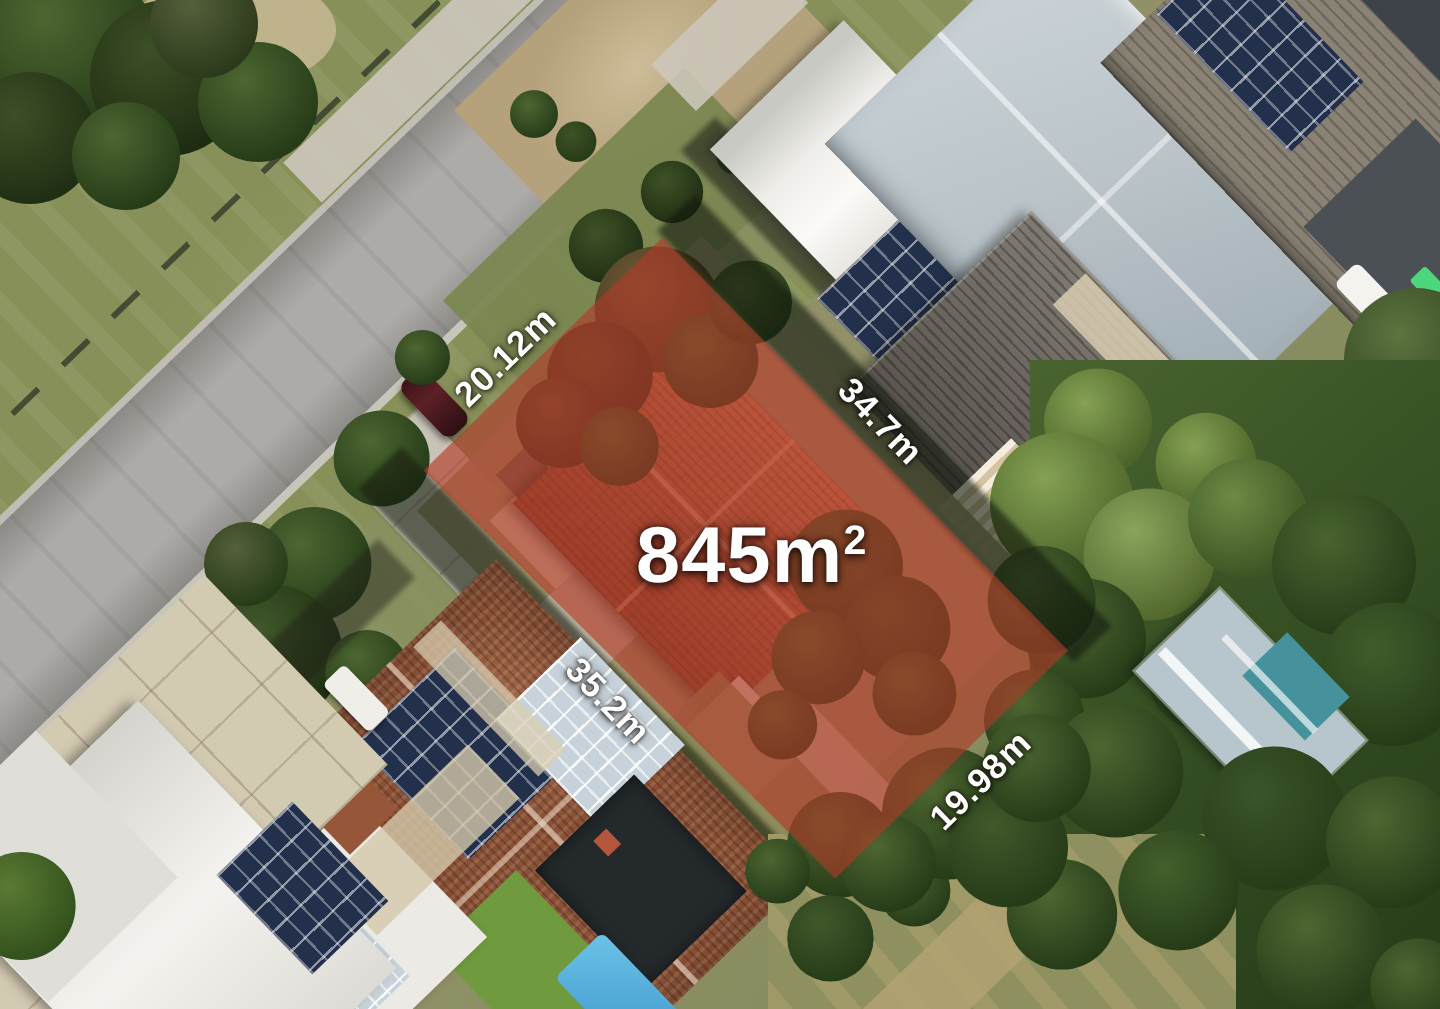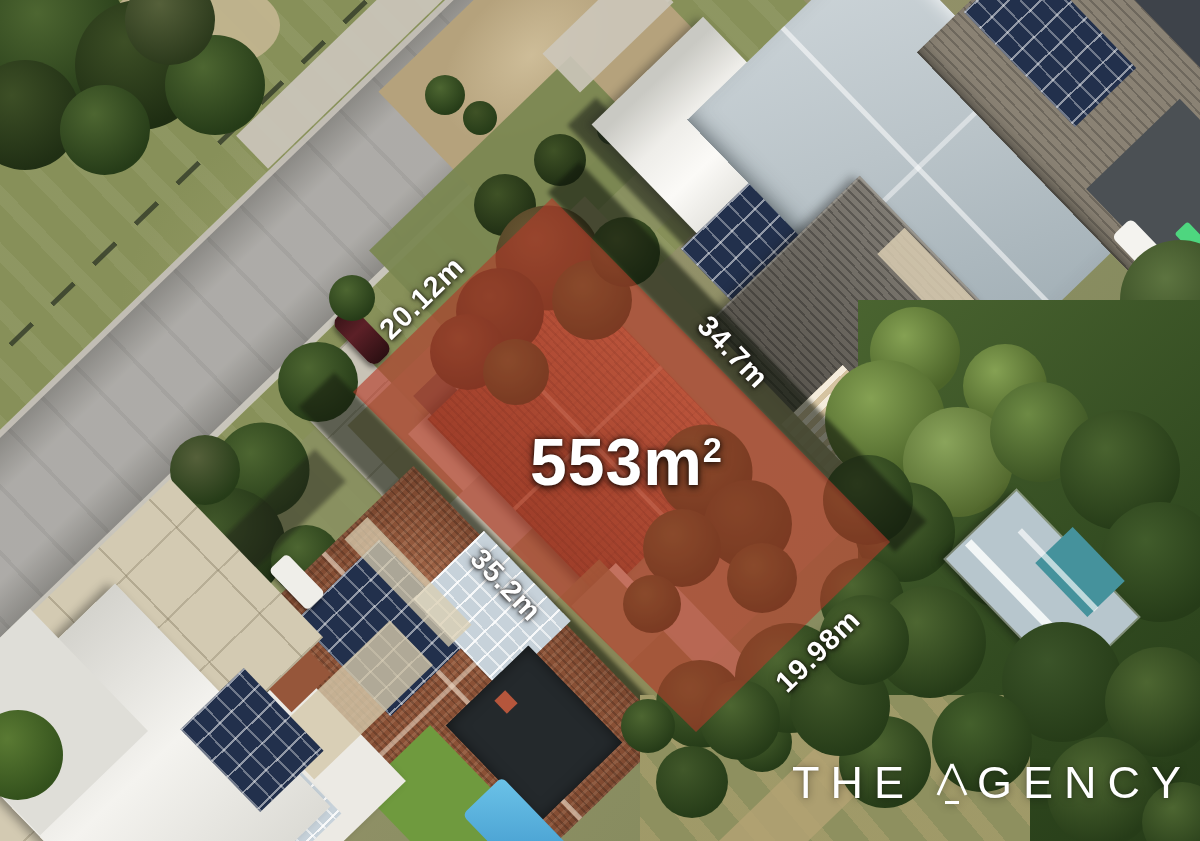--- a/index.html
+++ b/index.html
@@ -225,25 +225,17 @@
 
   <div class="overlay1"></div>
   <div class="overlay2"></div>
 
   <div class="dim" style="left:422px;top:298px;--rot:-44deg;">20.12m</div>
   <div class="dim" style="left:733px;top:352px;--rot:46deg;">34.7m</div>
   <div class="dim" style="left:506px;top:585px;--rot:46deg;">35.2m</div>
   <div class="dim" style="left:818px;top:651px;--rot:-44deg;">19.98m</div>
 
   <div class="area" style="left:626px;top:462px;">
-    <span>553m</span><sup>2</sup>
+    <span>845m</span><sup>2</sup>
   </div>
 
-  <div class="logo">
-    <span>THE</span>
-      <svg width="34" height="42" viewBox="0 0 34 42">
-      <path d="M17 1 L3 32 M17 1 L31 32" stroke="#ffffff" stroke-width="3" fill="none"></path>
-      <rect x="10" y="38" width="14" height="3" fill="#ffffff"></rect>
-    </svg>
-      <span>GENCY</span>
-  </div>
 
 </div>
 
 </body></html>

